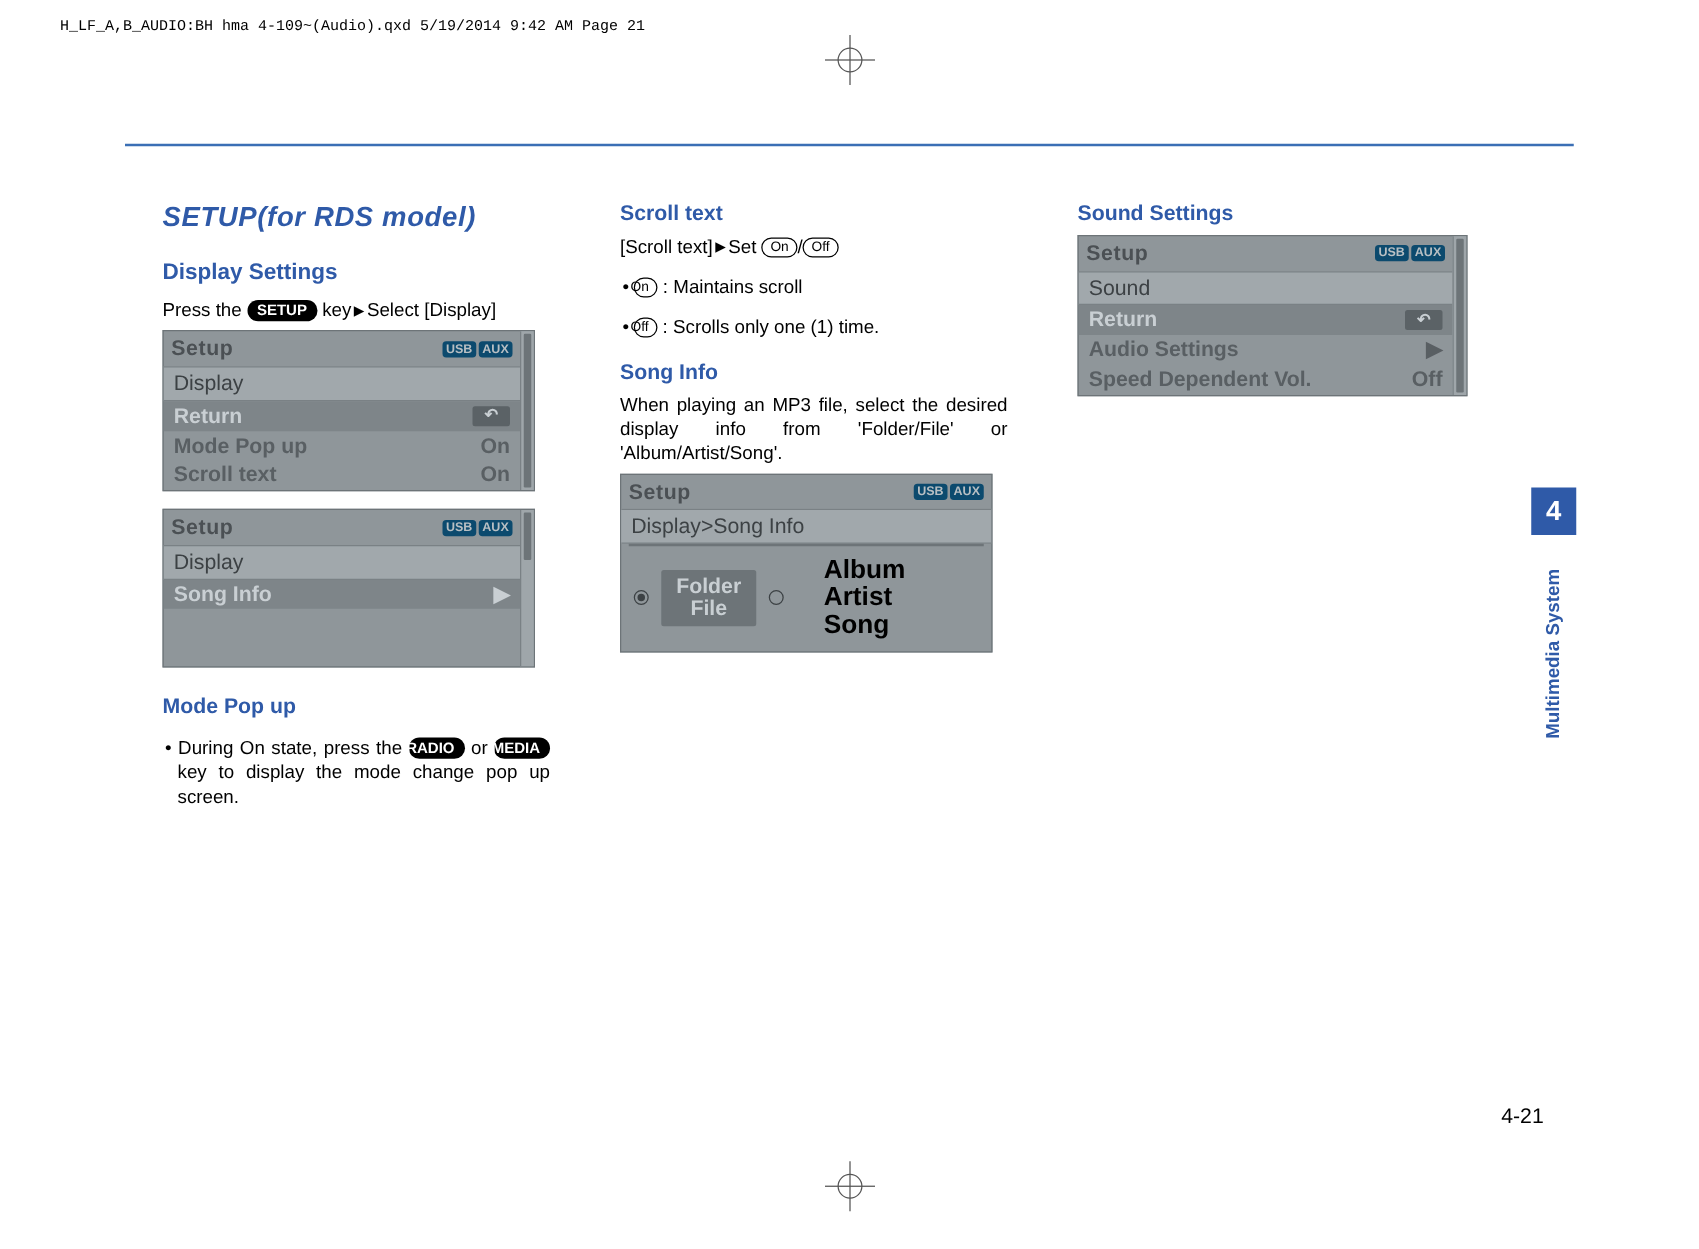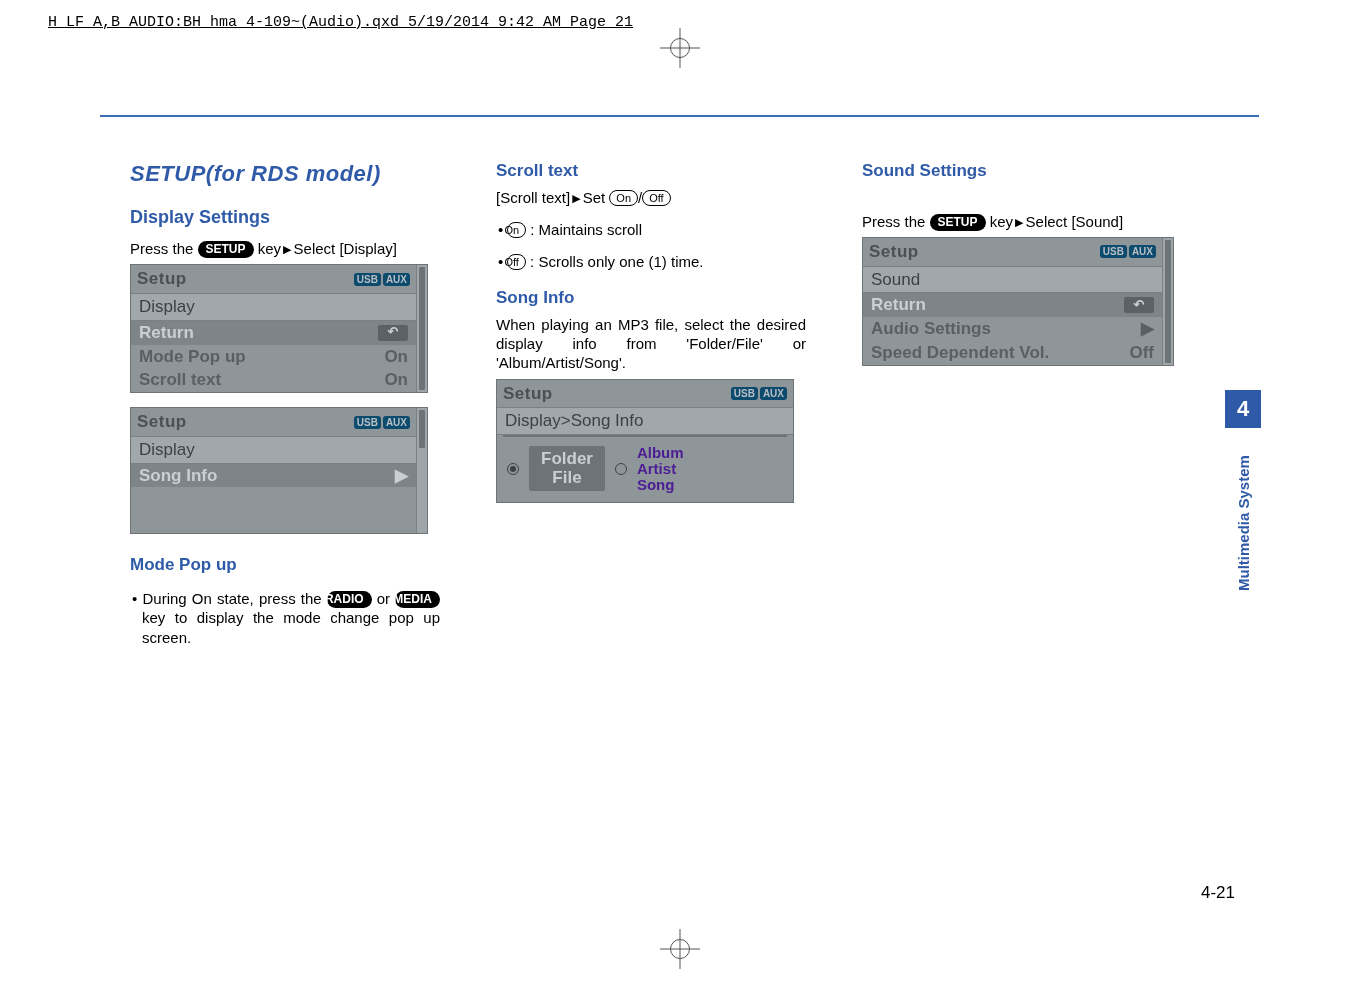--- a/index.html
+++ b/index.html
@@ -1,17 +1,17 @@
 <!DOCTYPE html>
 <html><head>
 <meta charset="utf-8">
 <style>
   html,body { margin:0; padding:0; background:#fff; }
   body { width:1359px; height:999px; font-family:Arial,Helvetica,sans-serif; color:#000; position:relative; }
-  .print-header { position:absolute; top:14px; left:48px; font-family:"Courier New",monospace; font-size:15px; color:#000; letter-spacing:0;text-decoration:underline; }
+  .print-header { position:absolute; top:14px; left:48px; font-family:"Courier New",monospace; font-size:12px; color:#000; letter-spacing:0; }
   .reg-marks { position:absolute; left:50%; transform:translateX(-50%); }
   .reg-top { top:28px; }
   .reg-bot { bottom:30px; }
   .reg { position:relative; width:40px; height:40px; }
   .reg:before, .reg:after { content:""; position:absolute; background:#555; }
   .reg:before { left:50%; top:0; width:1px; height:100%; transform:translateX(-50%); }
   .reg:after { top:50%; left:0; height:1px; width:100%; transform:translateY(-50%); }
   .reg .circ { position:absolute; top:50%; left:50%; width:18px; height:18px; border:1px solid #555; border-radius:50%; transform:translate(-50%,-50%); }
 
   .page { position:absolute; top:90px; left:100px; right:100px; bottom:60px; }
@@ -49,21 +49,21 @@
   .screen .withscroll { display:flex; }
   .screen .withscroll .content { flex:1; }
   .screen .withscroll .sb { width:10px; background:#9fa6aa; border-left:1px solid #7a8185; display:flex; flex-direction:column; }
   .screen .withscroll .sb .thumb { flex:1; background:#6d7478; margin:2px; border-radius:1px; }
 
   
   .songinfo-body { display:flex; align-items:center; padding:8px 10px 10px; gap:10px; }
   .radio-dot { width:10px; height:10px; border:1px solid #3c4144; border-radius:50%; display:inline-block; position:relative; }
   .radio-dot.filled:after { content:""; position:absolute; inset:2px; background:#3c4144; border-radius:50%; }
   .songinfo-box { background:#6d7478; color:#c9cfd3; text-align:center; padding:4px 12px; font-weight:bold; font-size:17px; line-height:1.1; border-radius:2px; }
-  .songinfo-alt { color:#4c1d95; font-weight:bold; font-size:15px; line-height:1.05; }
+  .songinfo-alt { color:#000000; font-weight:bold; font-size:21px; line-height:1.05;margin-left:22px; }
 
   
   .side-tab { position:absolute; right:-2px; top:300px; width:36px; }
   .side-tab .num { background:#2f5aa8; color:#fff; font-size:22px; font-weight:bold; text-align:center; padding:6px 0; }
   .side-tab .label { color:#2f5aa8; font-size:15px; font-weight:bold; writing-mode:vertical-rl; text-orientation:mixed; transform:rotate(180deg); padding:10px 0; text-align:center; width:100%; display:flex; justify-content:center; align-items:center; height:170px; }
 
   .page-number { position:absolute; right:24px; bottom:36px; font-size:17px; font-family:Arial,sans-serif; color:#000; }
 </style>
 </head>
 <body>
@@ -189,23 +189,20 @@
             <div>Album</div>
             <div>Artist</div>
             <div>Song</div>
           </div>
         </div>
       </div>
     </div>
 
     <div class="col">
       <div class="h3">Sound Settings</div>
-      <div class="para" style="margin-top:30px">
-        <span>Press the </span><span class="key">SETUP</span><span> key</span><span class="tri">▶</span><span>Select [Sound]</span>
-      </div>
 
       <div class="screen" style="width:310px">
         <div class="withscroll">
           <div class="content">
             <div class="titlebar">
               <span class="ttl">Setup</span>
               <span class="badges">
                 <span class="badge">USB</span>
                 <span class="badge">AUX</span>
               </span>

